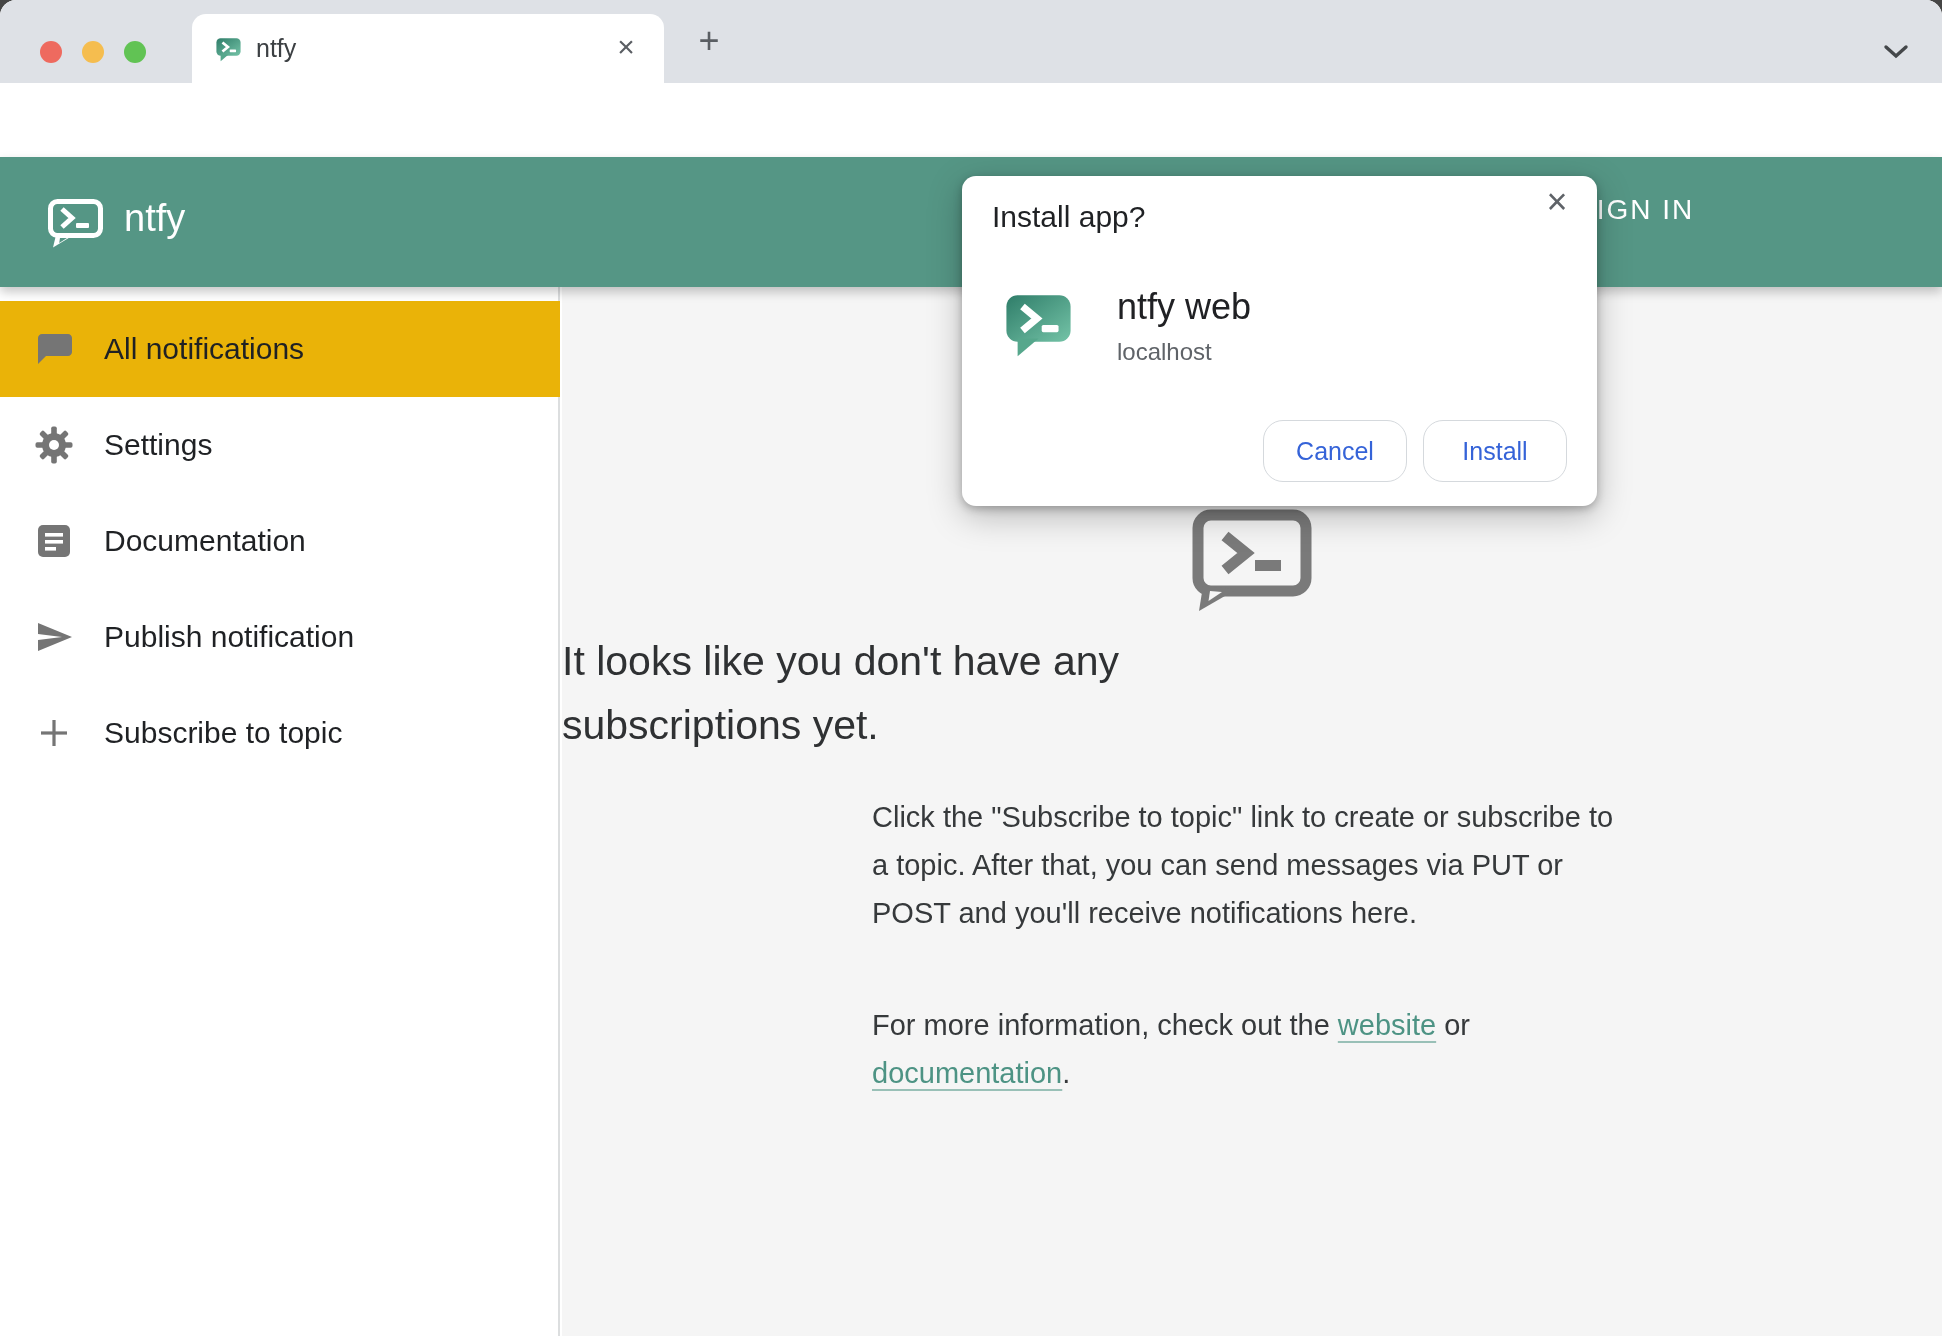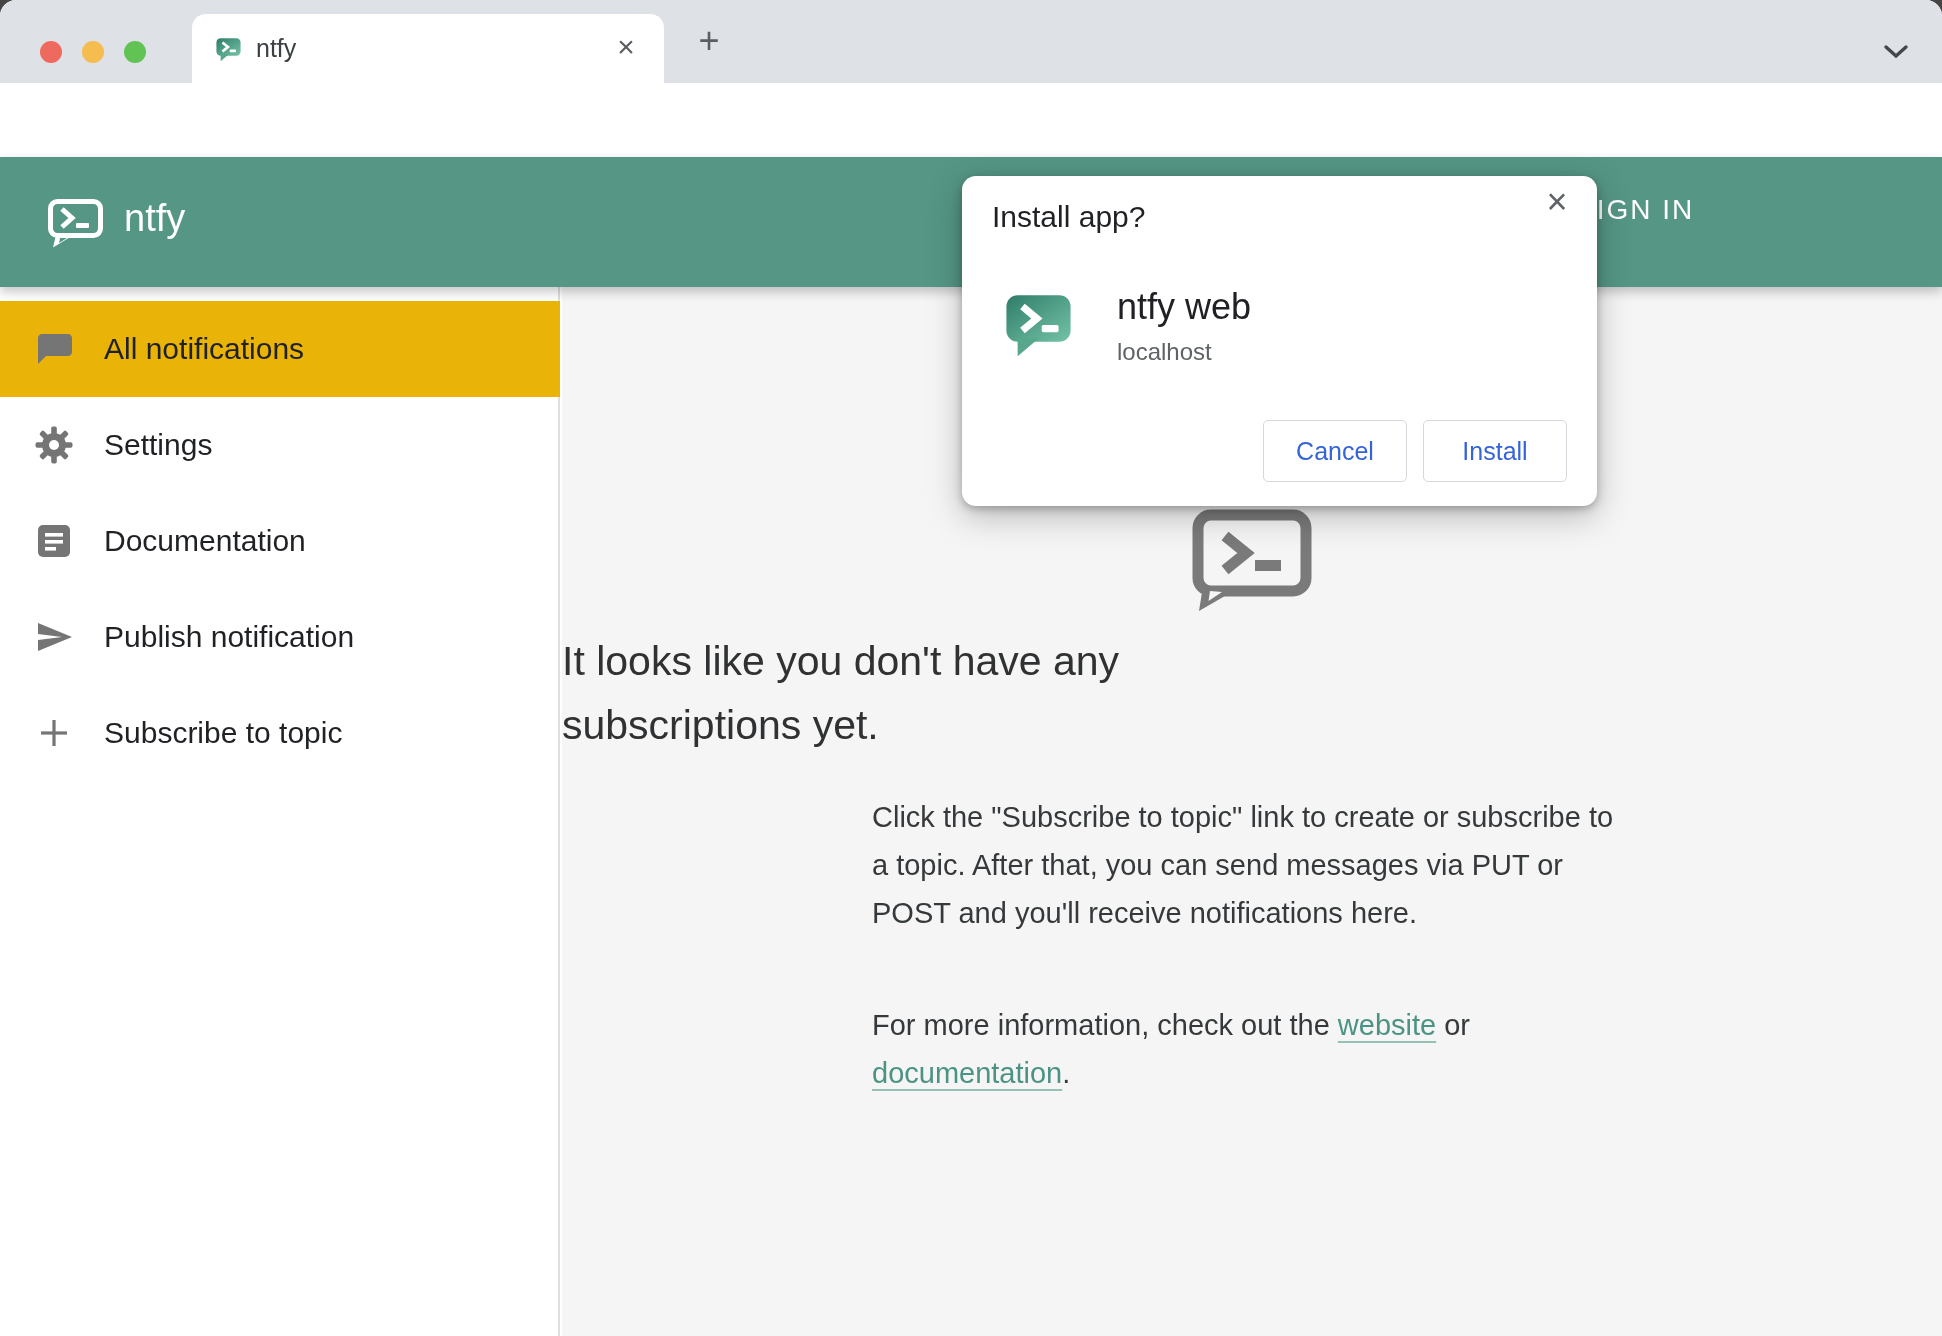--- a/index.html
+++ b/index.html
@@ -75,21 +75,21 @@
             z-index:40;margin-top:18px; }
   .dlg-title { position:absolute; left:30px; top:24px; font-size:30px; color:#1F2124; }
   .dlg-close { position:absolute; right:18px; top:4px; width:44px; height:44px; border:none;
                background:none; font-size:36px; color:#5F6368; cursor:pointer; }
   .dlg-row { position:absolute; left:38px; top:108px; display:flex; }
   .dlg-texts { margin-left:40px; padding-top:2px; }
   .dlg-app { font-size:36px; color:#202124; }
   .dlg-origin { margin-top:10px; font-size:24px; color:#5F6368; }
   .dlg-btns { position:absolute; right:30px; bottom:24px; display:flex; gap:16px; }
   .dlg-btn { min-width:144px; height:62px; background:#fff; border:1.5px solid #D5D9DD;
-             border-radius:5px; font-size:25px; font-weight:500; color:#3563D8;
+             border-radius:20px; font-size:25px; font-weight:500; color:#3563D8;
              font-family:"Liberation Sans", sans-serif; cursor:pointer; }
 
   svg { display:block; }
 </style>
 </head>
 <body>
 
 <div class="window">
 
   <div class="tabstrip">

